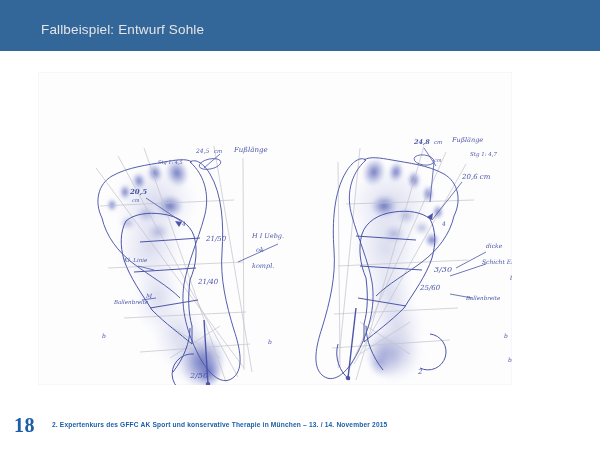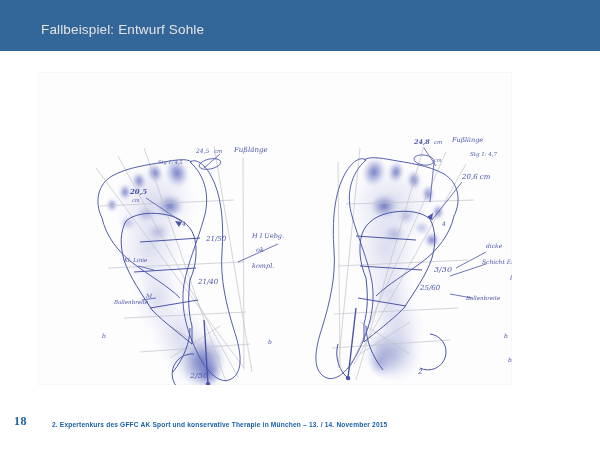--- a/index.html
+++ b/index.html
@@ -55,21 +55,21 @@
   }
   .scan-svg { display: block; }
 
   
   .footer-page-number {
     position: absolute;
     left: 14px;
     top: 414px;
     font-family: "Liberation Serif", serif;
     font-weight: bold;
-    font-size: 12px;
+    font-size: 20px;
     color: #1a5fa8;
     letter-spacing: 0.5px;
   }
   .footer-text {
     position: absolute;
     left: 52px;
     top: 421px;
     font-size: 6.6px;
     font-weight: bold;
     color: #1a5fa8;

